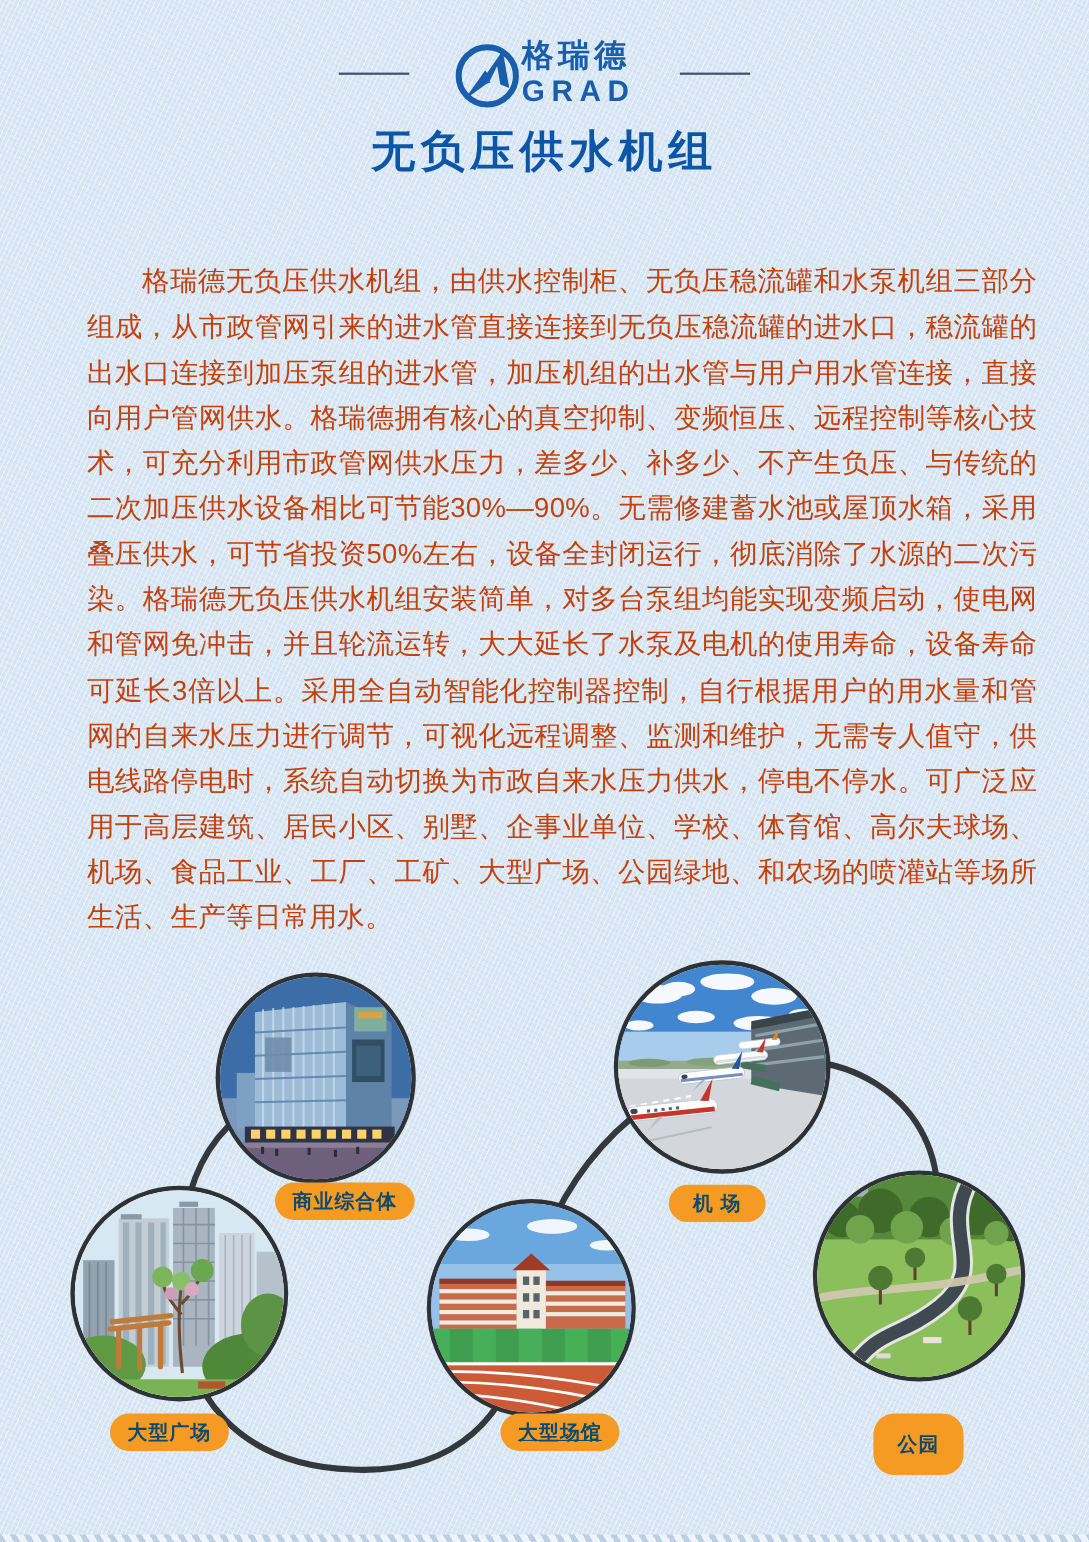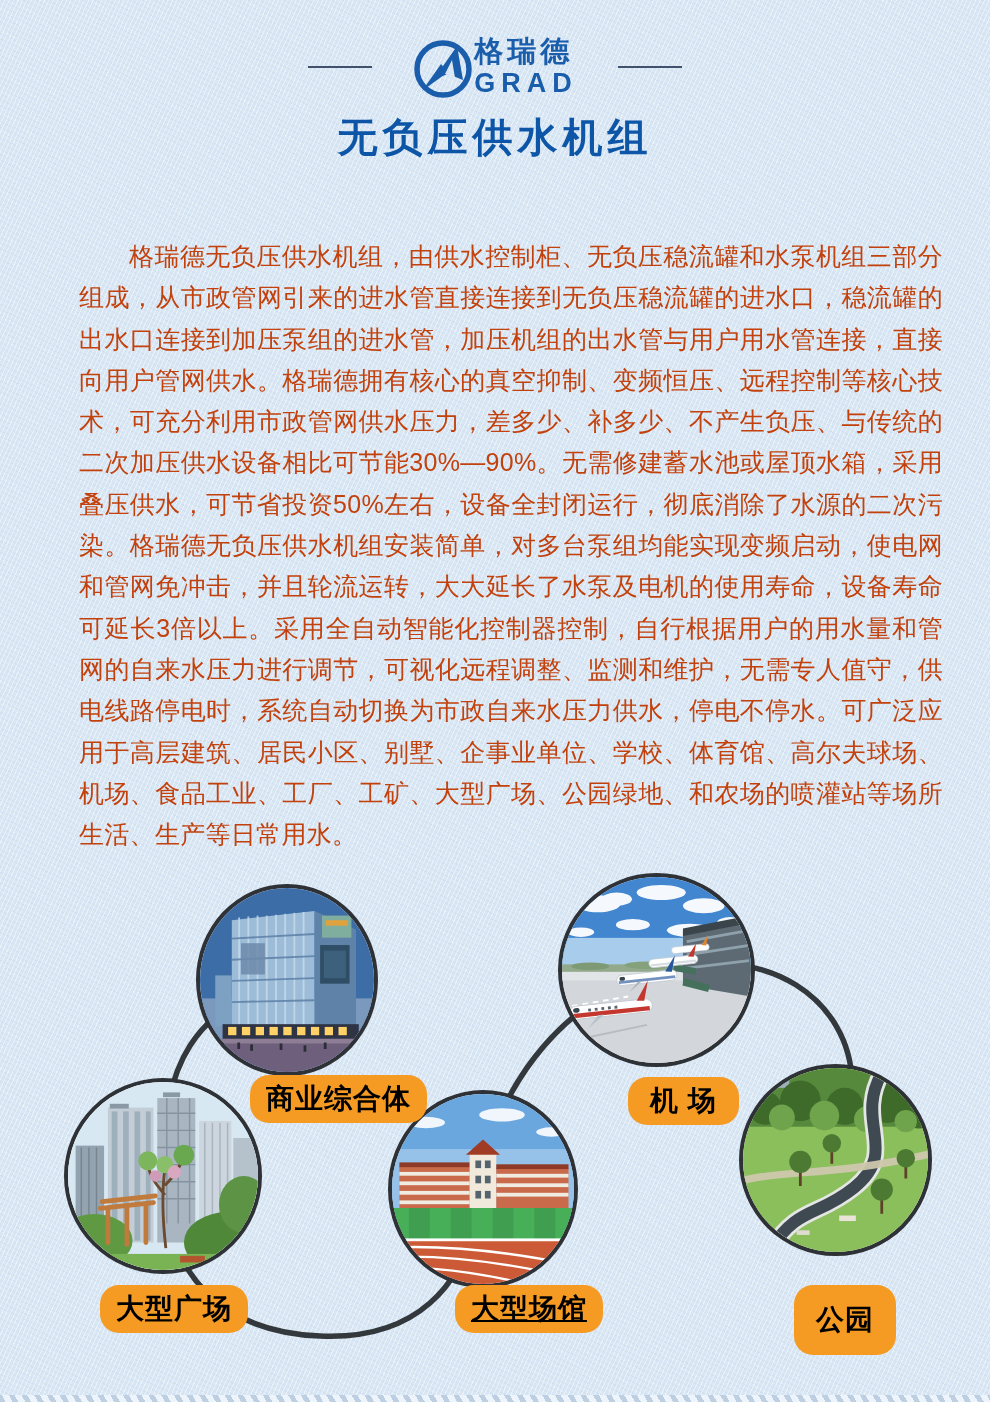--- a/index.html
+++ b/index.html
@@ -47,26 +47,26 @@
     position:absolute; z-index:2; box-sizing:border-box;
     border:4px solid #2e3236; border-radius:50%; overflow:hidden; background:#fff;
   }
   .circle svg { width:100%; height:100%; display:block; }
   .c-mall    { left:196px; top:884px;  width:182px; height:192px; }
   .c-airport { left:558px; top:873px;  width:197px; height:194px; }
   .c-res     { left:64px;  top:1078px; width:198px; height:196px; }
   .c-stad    { left:388px; top:1090px; width:190px; height:198px; }
   .c-park    { left:739px; top:1064px; width:193px; height:192px; }
   .pill {
-    position:absolute; z-index:5; background:#f59b23; color:#000000;
-    font-size:28px; font-weight:bold; letter-spacing:1px; white-space:nowrap;
+    position:absolute; z-index:5; background:#f59b23; color:#0c4a6e;
+    font-size:18px; font-weight:bold; letter-spacing:1px; white-space:nowrap;
     padding:5px 16px; border-radius:19px;
   }
   .p-mall    { left:250px; top:1075px; }
-  .p-airport { left:628px; top:1077px; padding:5px 22px; }
+  .p-airport { left:608px; top:1077px; padding:5px 22px; }
   .p-res     { left:100px; top:1285px; }
   .p-stad    { left:455px; top:1285px;text-decoration:underline; }
   .p-park    { left:794px; top:1285px; padding:16px 22px; }
 </style>
 </head>
 <body>
 
 <div class="page">
   <div class="texture"></div>
 

